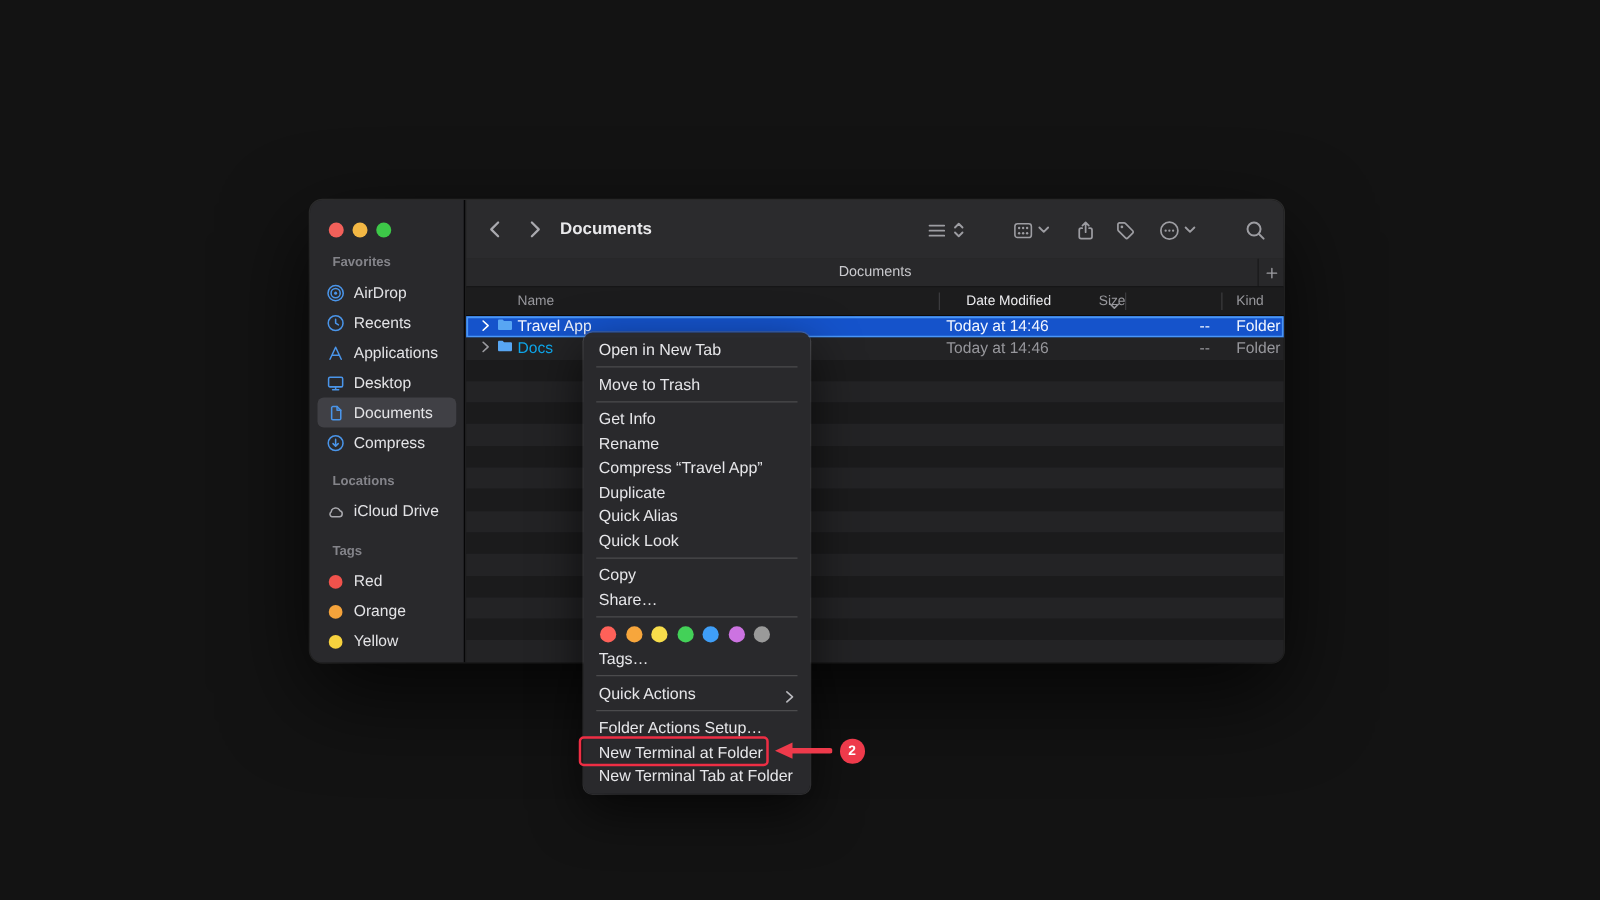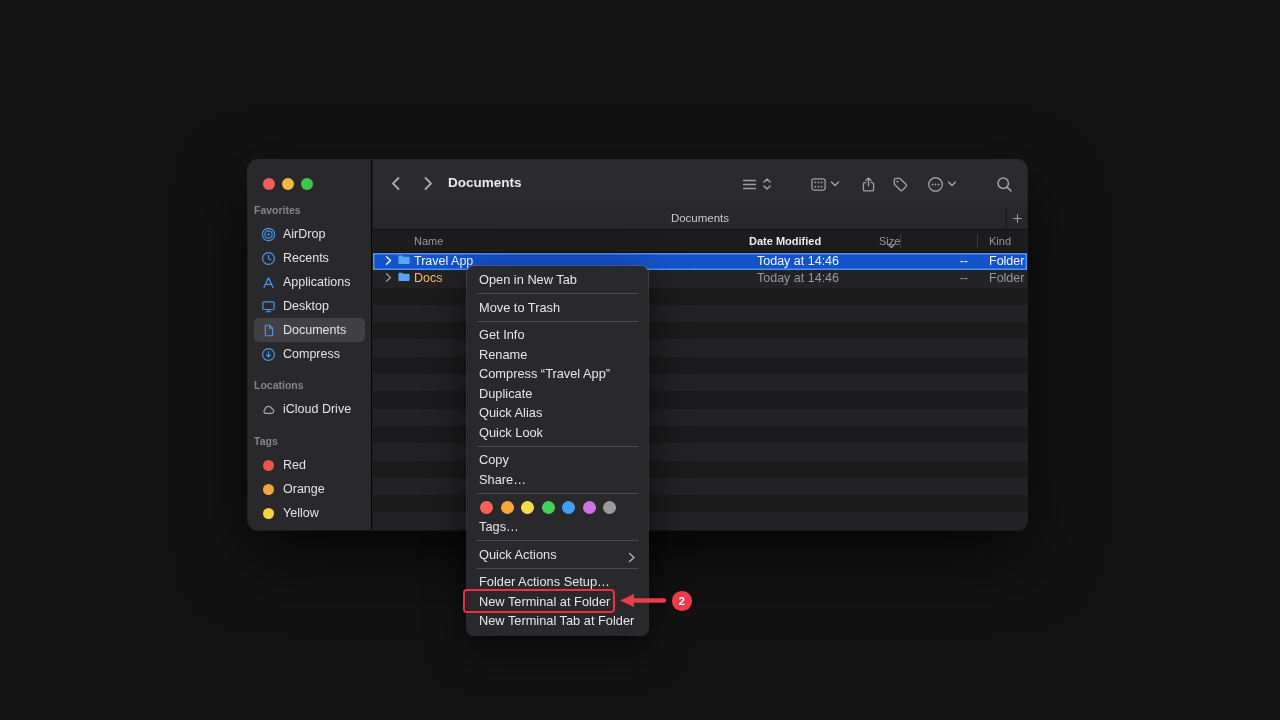--- a/index.html
+++ b/index.html
@@ -22,21 +22,21 @@
   
   .sidebar {
     position:absolute; left:0; top:0; bottom:0; width:124px;
     background:#29292c; border-right:1px solid #060607;
     padding:44px 0 0 0; overflow:hidden;
   }
   .traffic { position:absolute; left:15px; top:18px; display:flex; gap:7px; }
   .traffic span { width:12px; height:12px; border-radius:50%; display:block; }
   .side-label {
     height:13px; line-height:13px; padding-left:6px;
-    font-size:10.5px; font-weight:bold; color:#84848a; margin-bottom:5px;
+    font-size:10.5px; font-weight:bold; color:#84848a; margin-bottom:5px;margin-left:12px;
   }
   .side-label.loc { margin-top:13px; }
   .side-label.tags { margin-top:14px; }
   .side-item {
     height:24px; display:flex; align-items:center; gap:7px;
     margin:0 6px; padding-left:6px; border-radius:5px;
     font-size:12.5px; color:#e3e3e6; white-space:nowrap;
   }
   .side-item.selected { background:#404045; }
   .side-item .ic { width:16px; height:16px; flex:0 0 16px; color:#4a95ea; display:flex; align-items:center; justify-content:center; }
@@ -75,39 +75,39 @@
     display:flex; align-items:center; justify-content:center;
   }
   .tab-add svg { width:11px; height:11px; }
 
   .colheader {
     position:absolute; left:0; right:0; top:70px; height:23px;
     background:#1c1c1d; border-bottom:1px solid #0b0b0c; font-size:11px; color:#97979c;
   }
   .colheader .h { position:absolute; top:4.5px;text-align:center; }
   .h-name { left:41px; }
-  .h-date { left:376px; color:#ececef; font-weight:bold; }
+  .h-date { left:400px; color:#ececef; font-weight:normal; }
   .h-date-caret { position:absolute; left:514px; top:9px; width:9px; height:6px; color:#97979c; }
   .h-size { left:506px; }
   .h-kind { left:616px; }
   .colsep { position:absolute; top:4px; bottom:4px; width:1px; background:#3a3a3d; }
   .cs1 { left:378px; } .cs2 { left:527px; } .cs3 { left:604px; }
 
   .rows { position:absolute; left:0; right:0; top:93px; bottom:0; }
   .frow { position:relative; height:17.3px; width:100%; font-size:12.5px; }
   .frow.dark { background:#1b1b1c; }
   .frow.light { background:#232325; }
   .frow.selected { background:#1553cb; box-shadow:inset 0 0 0 1.5px #4a96f6; }
   .frow .cell { position:absolute; top:0; line-height:17.3px; white-space:nowrap; }
   .c-disc { left:11px; width:9px; top:1px; color:#9a9a9f; }
   .c-disc svg { width:9px; height:15px; }
   .frow.selected .c-disc { color:#ffffff; }
   .c-folder { left:24px; top:2px; color:#58a6f3; }
   .c-folder svg { width:14px; height:14px; }
-  .c-name { left:41px; color:#fdba74; }
+  .c-name { left:41px; color:#0ea5e9; }
   .c-date { left:384px; color:#97979c; }
   .c-size { left:543px; width:52px; text-align:right; color:#97979c; }
   .c-kind { left:616px; color:#97979c; }
   .frow.selected .c-name, .frow.selected .c-date,
   .frow.selected .c-size, .frow.selected .c-kind { color:#f2f6ff; }
 
   
   .menu {
     position:absolute; left:467px; top:266px; width:181px;
     background:rgba(42,42,45,.985); border-radius:7px;

